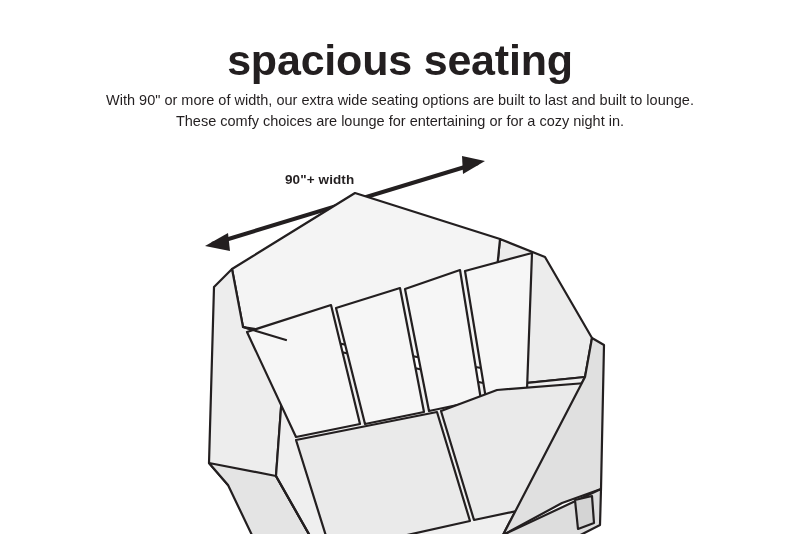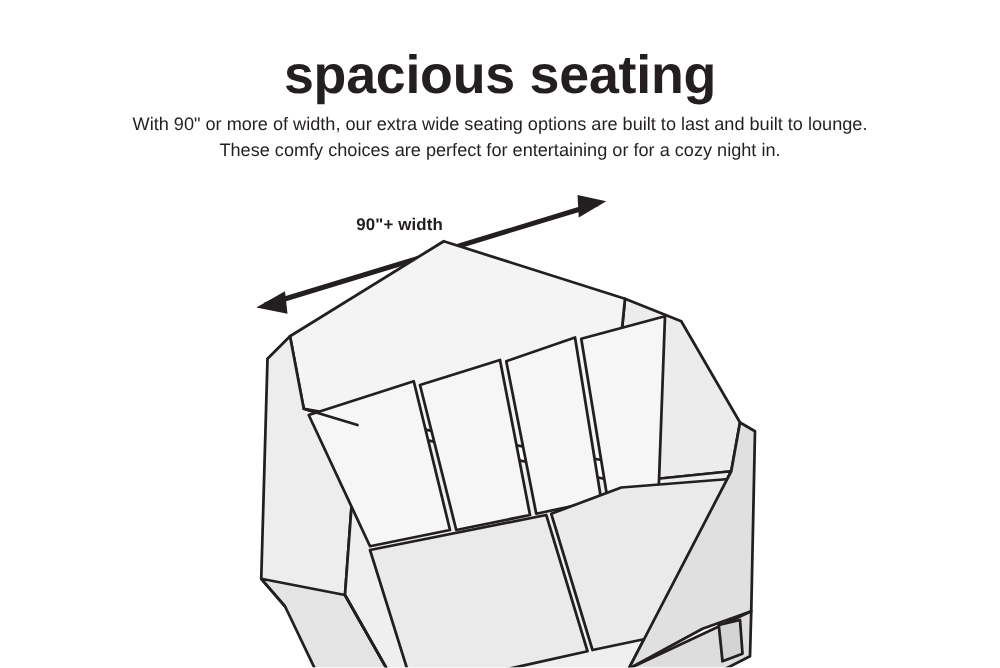--- a/index.html
+++ b/index.html
@@ -64,21 +64,21 @@
 </style>
 </head>
 <body>
 
 <div class="page">
 
   <div class="headline">spacious seating</div>
 
   <div class="subcopy">
     <span class="line">With 90" or more of width, our extra wide seating options are built to last and built to lounge.</span>
-    <span class="line">These comfy choices are perfect for entertaining or for a cozy night in.</span>
+    <span class="line">These comfy choices are lounge for entertaining or for a cozy night in.</span>
   </div>
 
   <div class="illustration">
     <svg width="800" height="394" viewBox="0 0 800 394" xmlns="http://www.w3.org/2000/svg">
 
       <g>
         <line x1="212" y1="104" x2="478" y2="23" stroke="#231f20" stroke-width="4"></line>
         <polygon points="205,106 228,93 230,111" fill="#231f20"></polygon>
         <polygon points="485,21 462,16 463,34" fill="#231f20"></polygon>
       </g>

